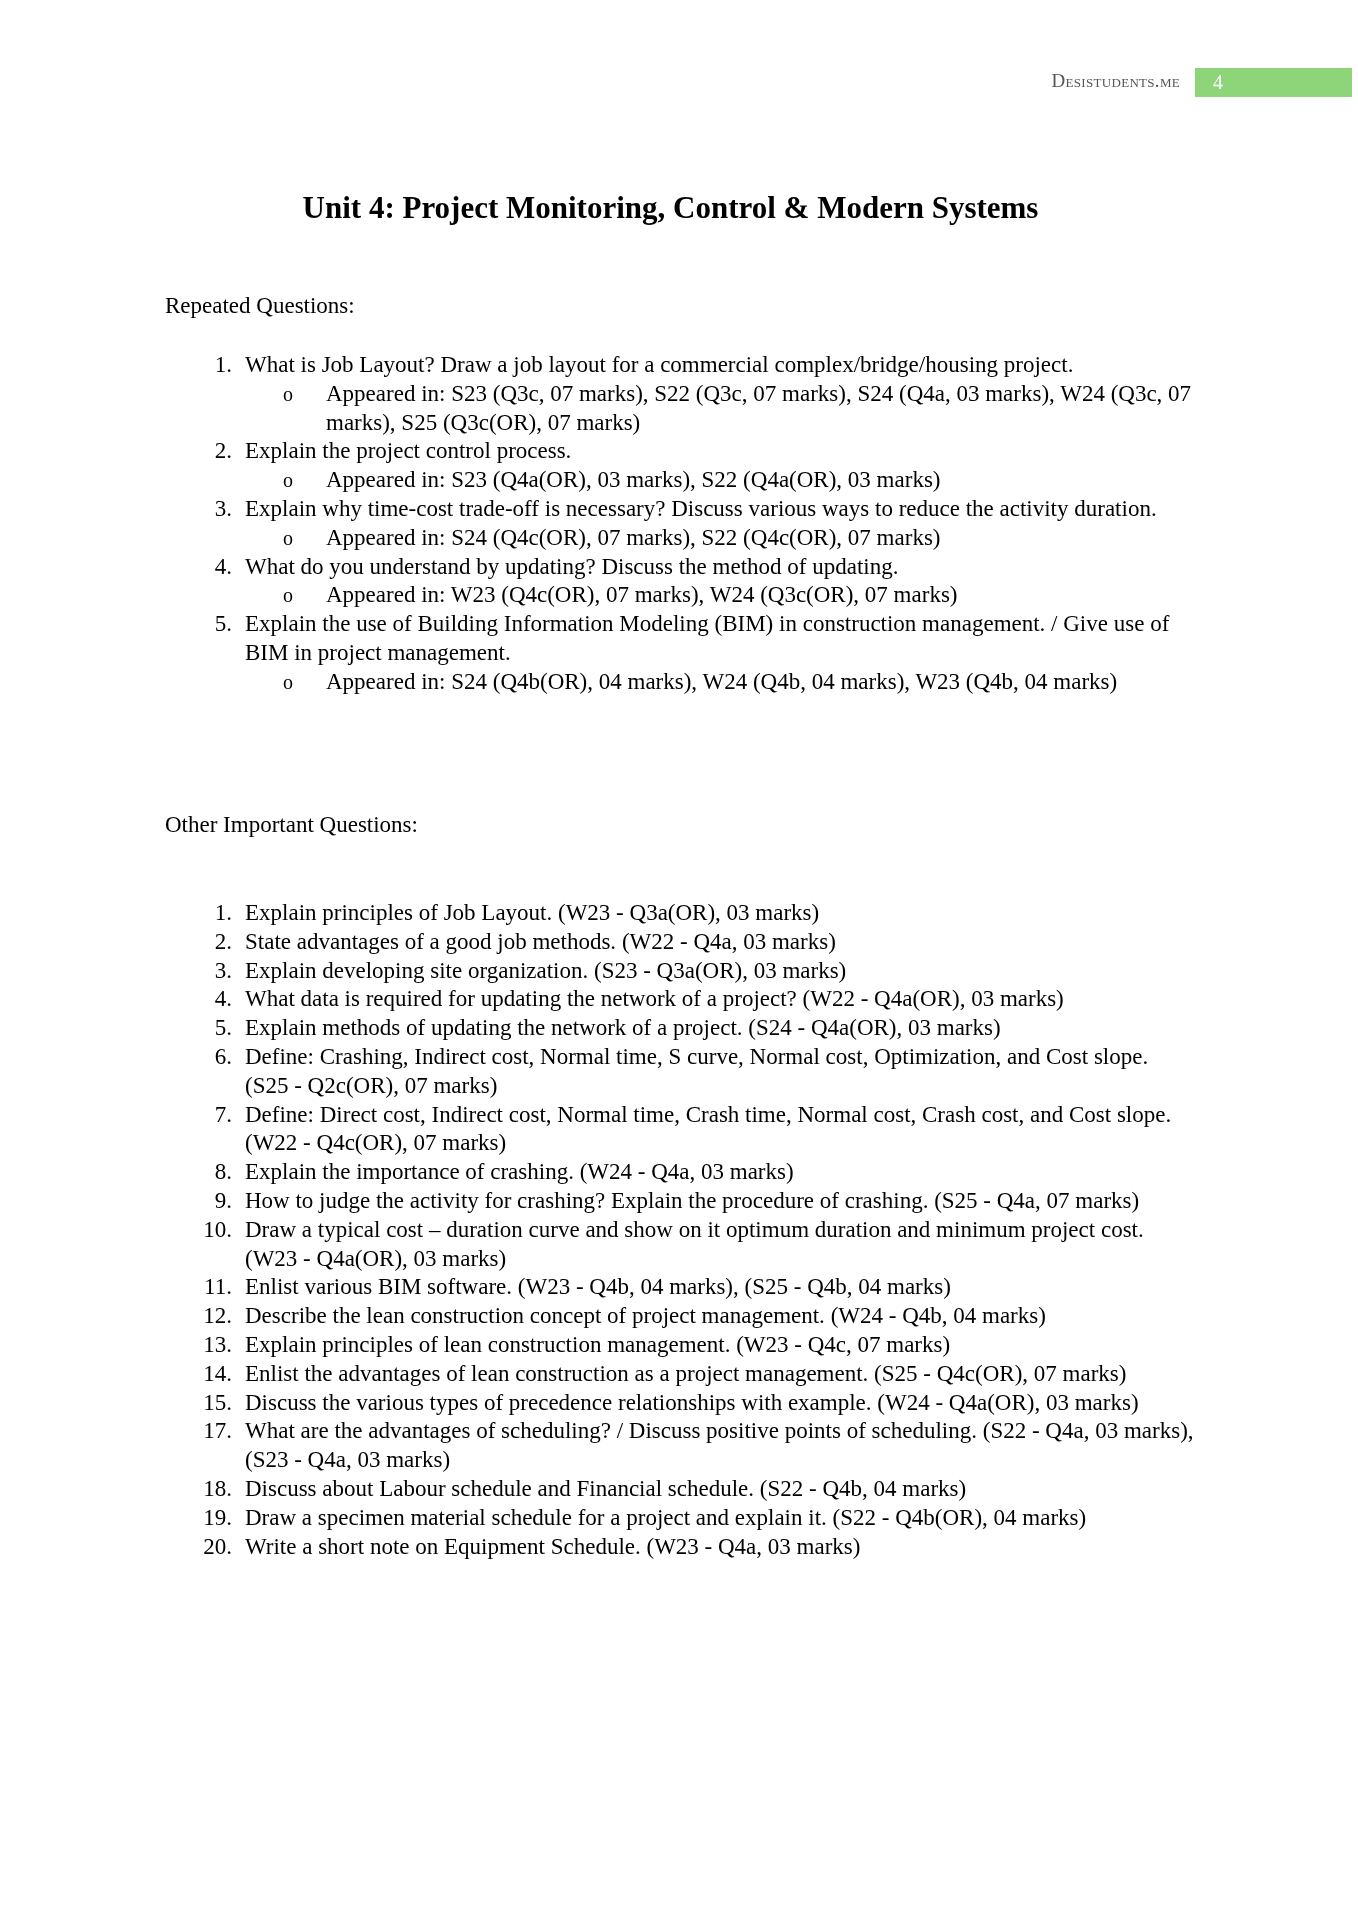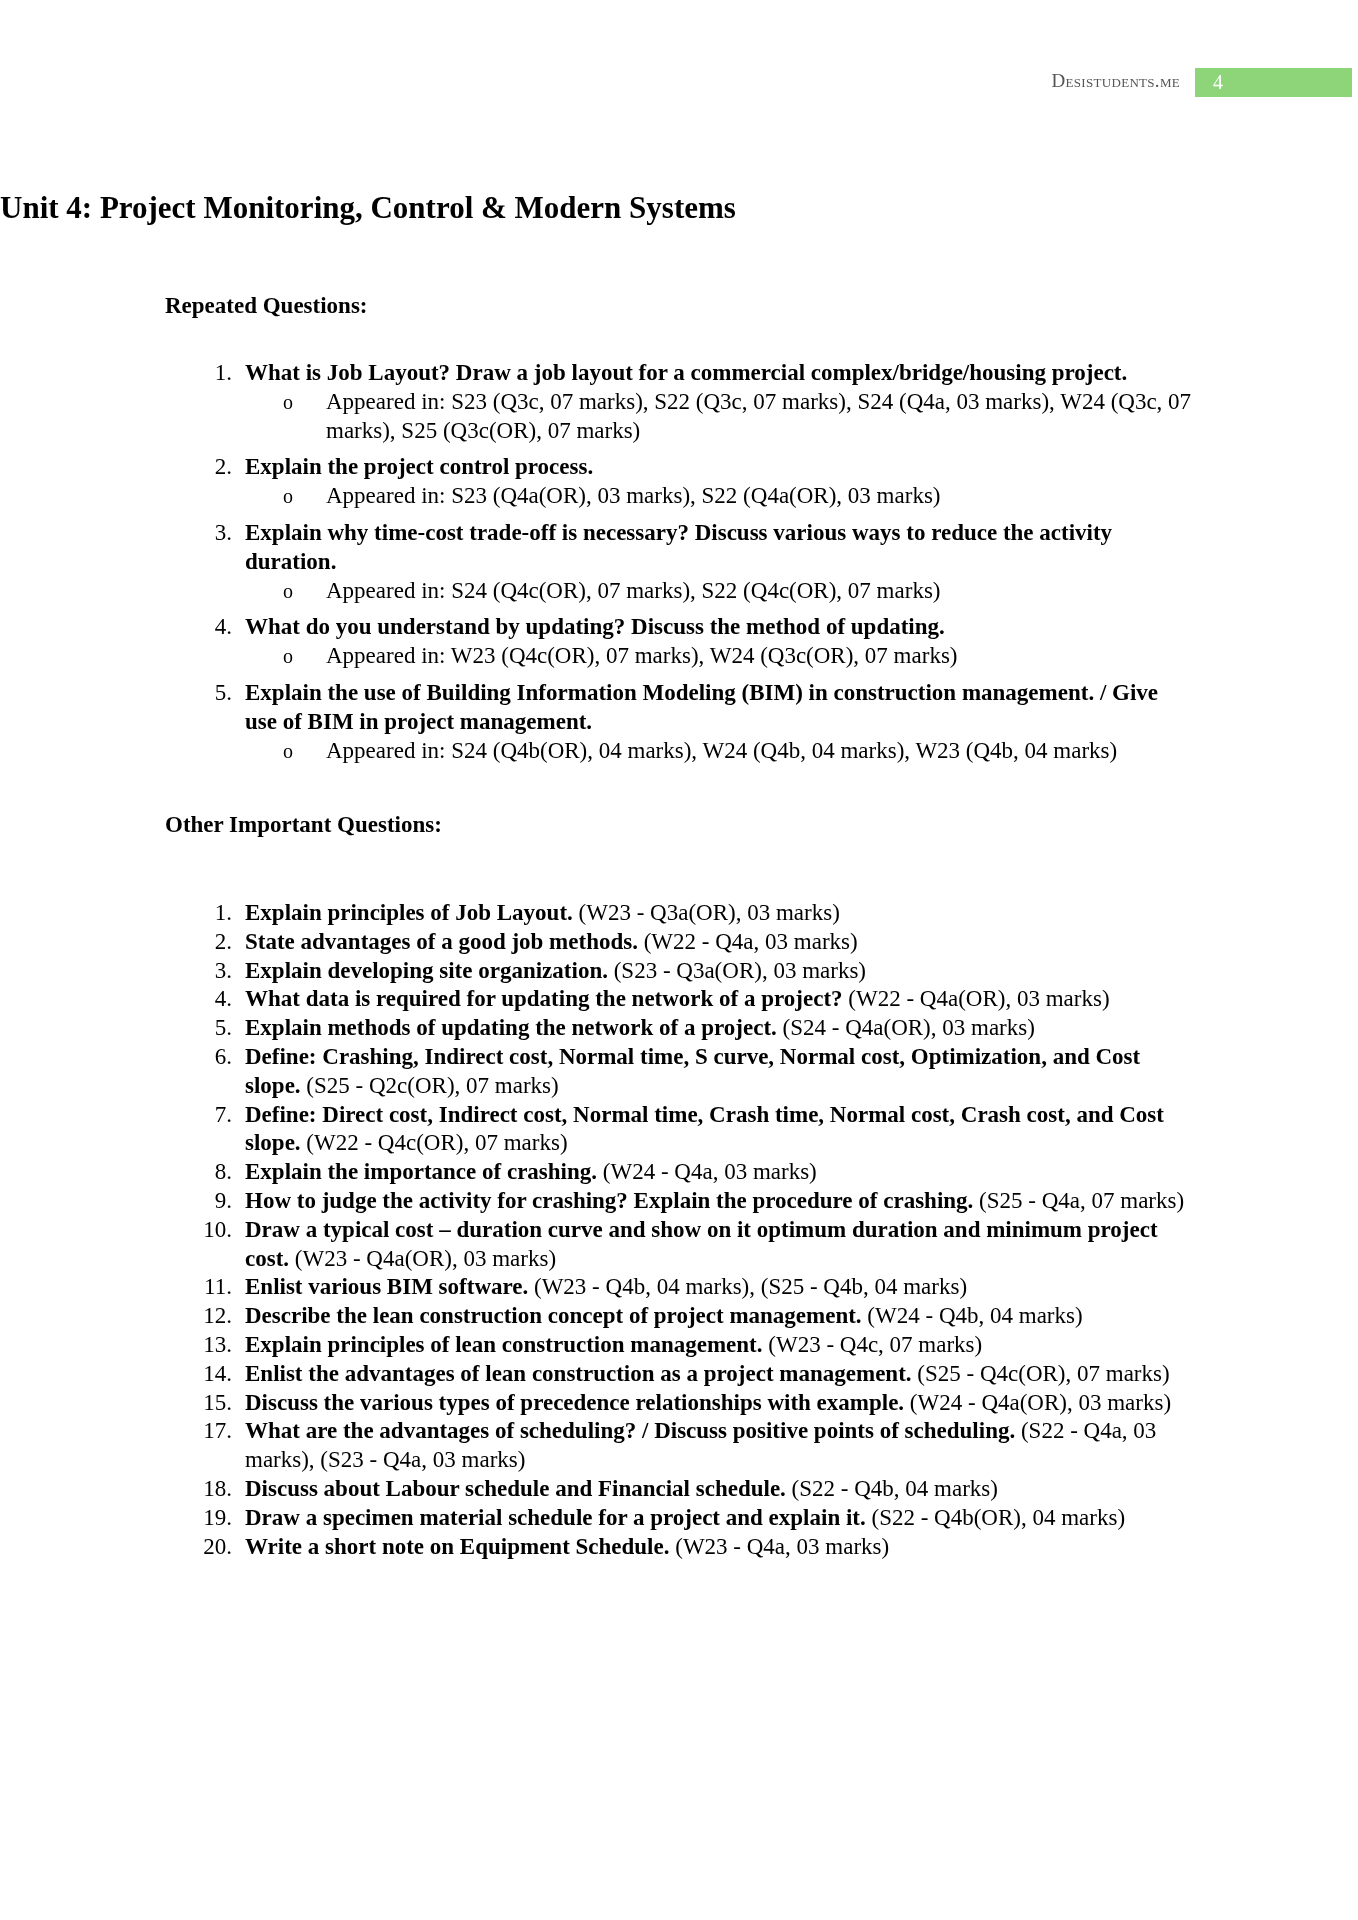--- a/index.html
+++ b/index.html
@@ -15,31 +15,31 @@
     font-family: "Liberation Serif", serif; font-size: 19px; color: #555;
     font-variant: small-caps; letter-spacing: 0.3px;
   }
   .page-badge {
     position: absolute; left: 1195px; top: 0; width: 157px; height: 29px;
     background: #8ed57a; color: #fff; font-size: 20px; line-height: 29px;
     padding-left: 18px; box-sizing: border-box;
   }
   h1 {
     position: absolute; top: 190px; left: 0; width: 1358px; margin: 0;
-    font-size: 31px; font-weight: bold;
+    text-align: center; font-size: 31px; font-weight: bold;
     padding-right: 17px; box-sizing: border-box; text-indent: 0;
   }
   .section-heading {
-    position: absolute; left: 165px; margin: 0; font-size: 23px; font-weight: bold;
+    position: absolute; left: 165px; margin: 0; font-size: 23px; font-weight: normal;
   }
   .qlist { position: absolute; left: 0; width: 1358px; margin: 0; padding: 0; list-style: none; }
   .q { position: relative; font-size: 23px; line-height: 28.8px; }
   .q-num { position: absolute; left: 196px; width: 36px; text-align: right; }
   .q-body { margin-left: 245px; width: 950px; }
-  .q-text { font-weight: bold; margin-top: 8px; }
+  .q-text { font-weight: normal; }
   .sub { position: relative; font-size: 23px; line-height: 28.8px; }
   .bullet { position: absolute; left: 283px; font-size: 20px; }
   .sub-body { margin-left: 326px; width: 880px; }
 </style>
 </head>
 <body>
 
 <div class="header">
   <span class="site-name">Desistudents.me</span>
   <span class="page-badge">4</span>

